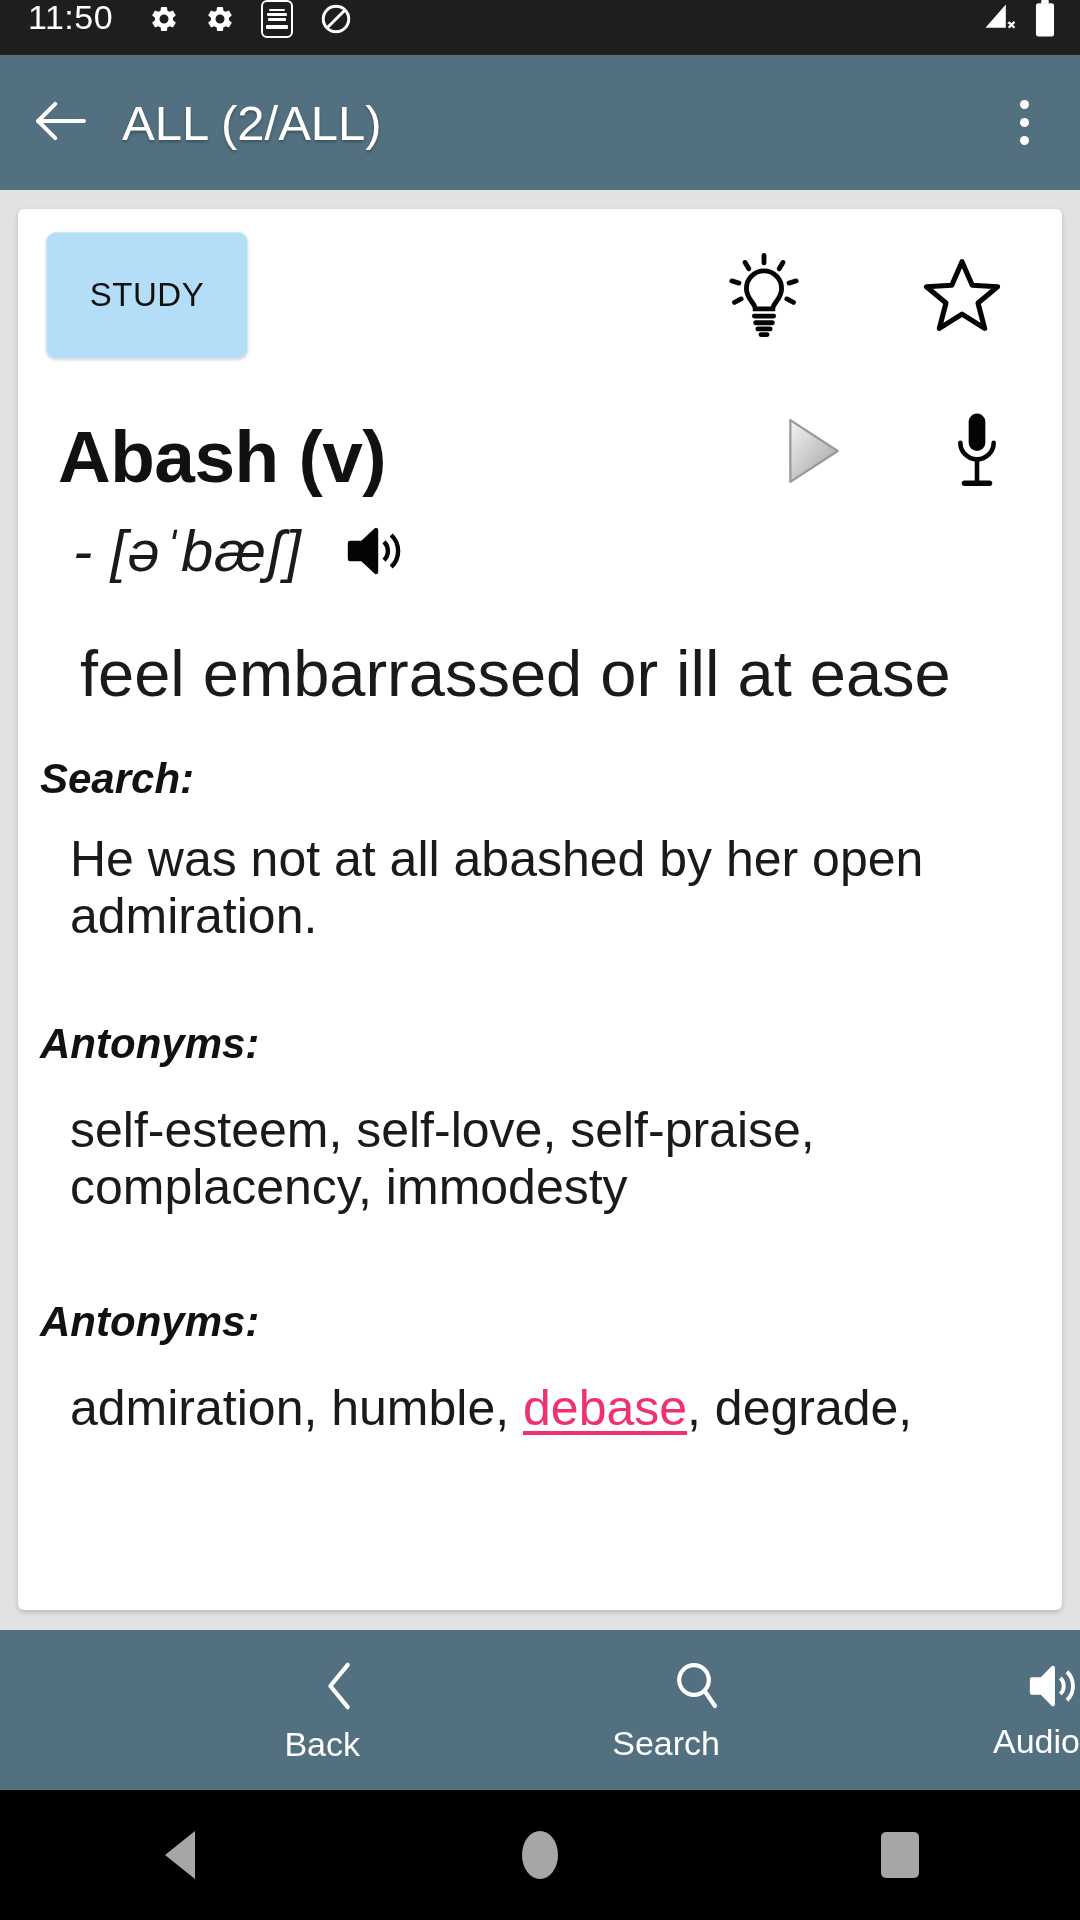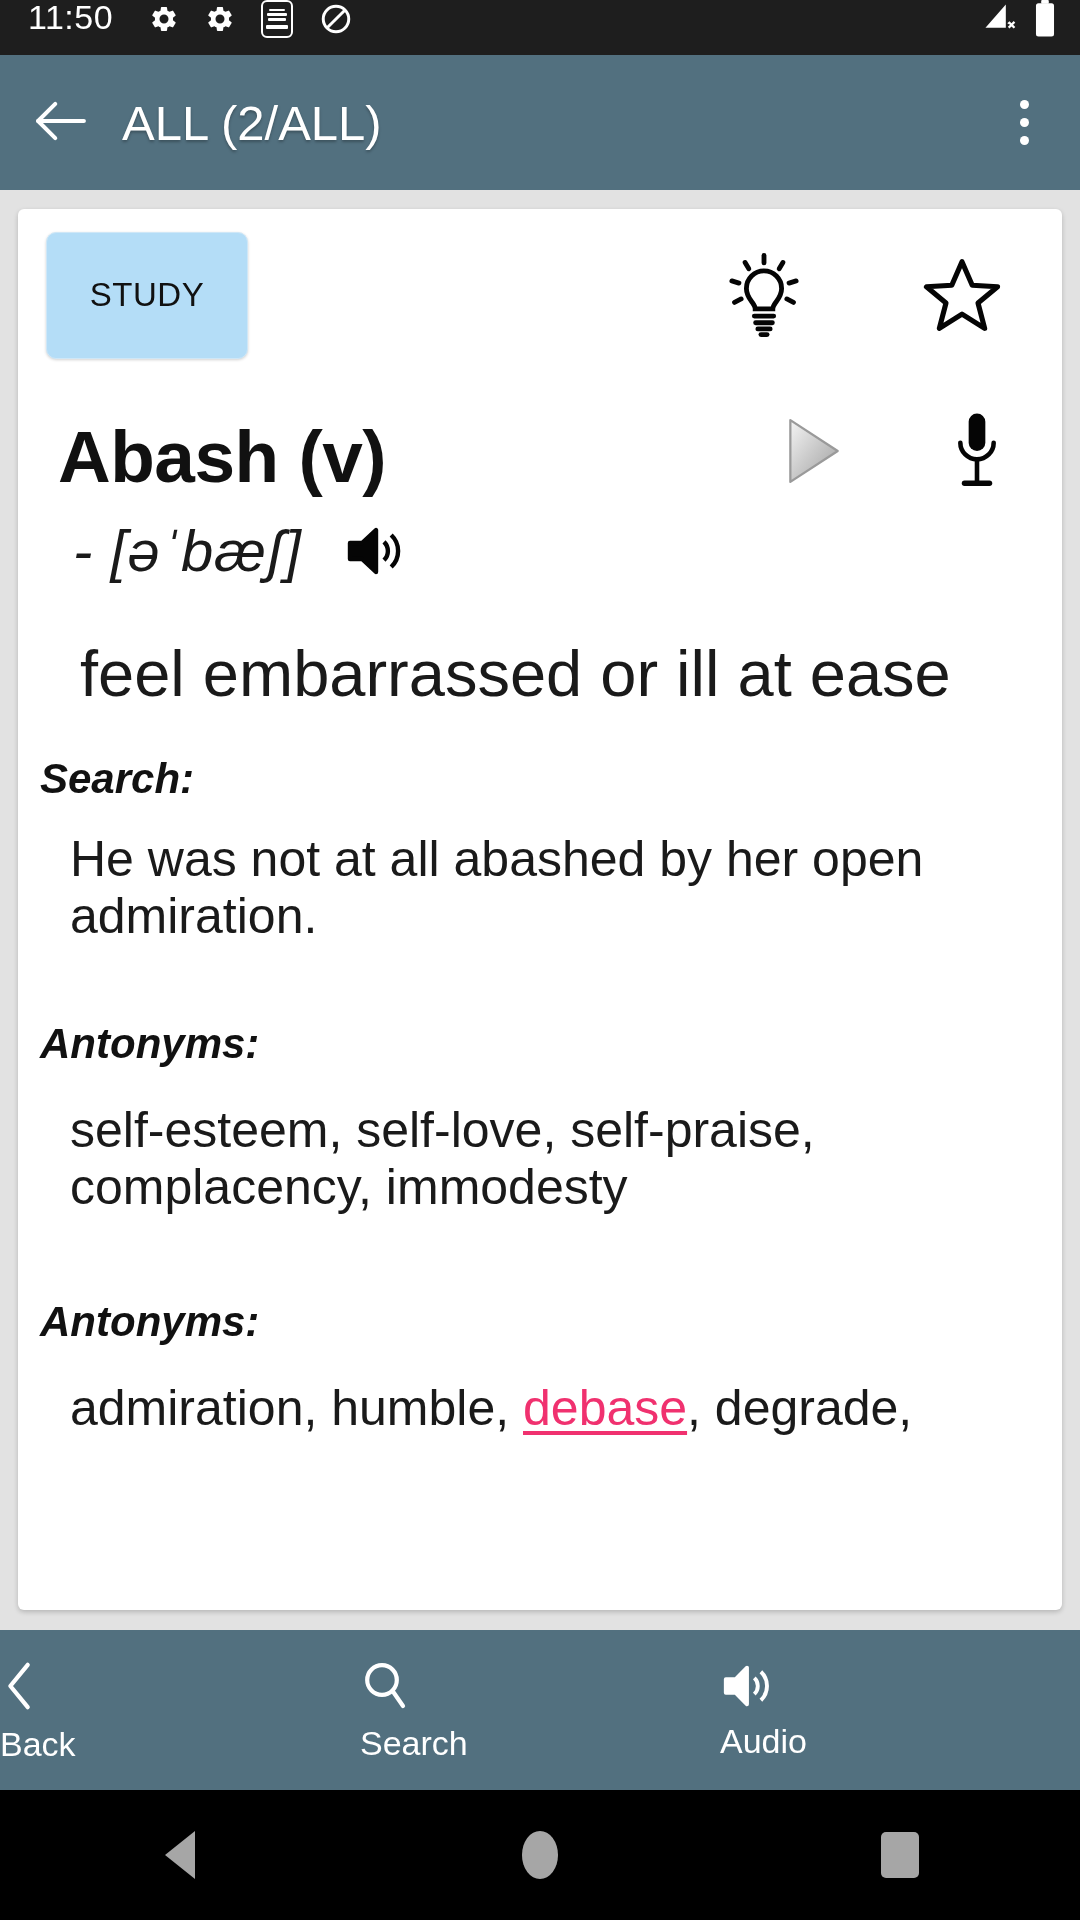--- a/index.html
+++ b/index.html
@@ -199,21 +199,21 @@
   
   .bottomnav {
     flex:0 0 160px; height:160px;
     background:#52707F;
     display:flex; align-items:center;
     margin-top:20px;
   }
   .navitem {
     flex:1 1 0;
     display:flex; flex-direction:column;
-    align-items:flex-start; justify-content:center;
+    align-items:flex-end; justify-content:center;
     gap:14px;
     color:#fff;
   }
   .navitem .nlabel { font-size:34px; color:#fff; line-height:1; }
   .chev { width:40px; height:54px; display:block; }
   .magn { width:48px; height:52px; display:block; }
   .spk { width:54px; height:48px; display:block; }
 
   
   .sysnav {

